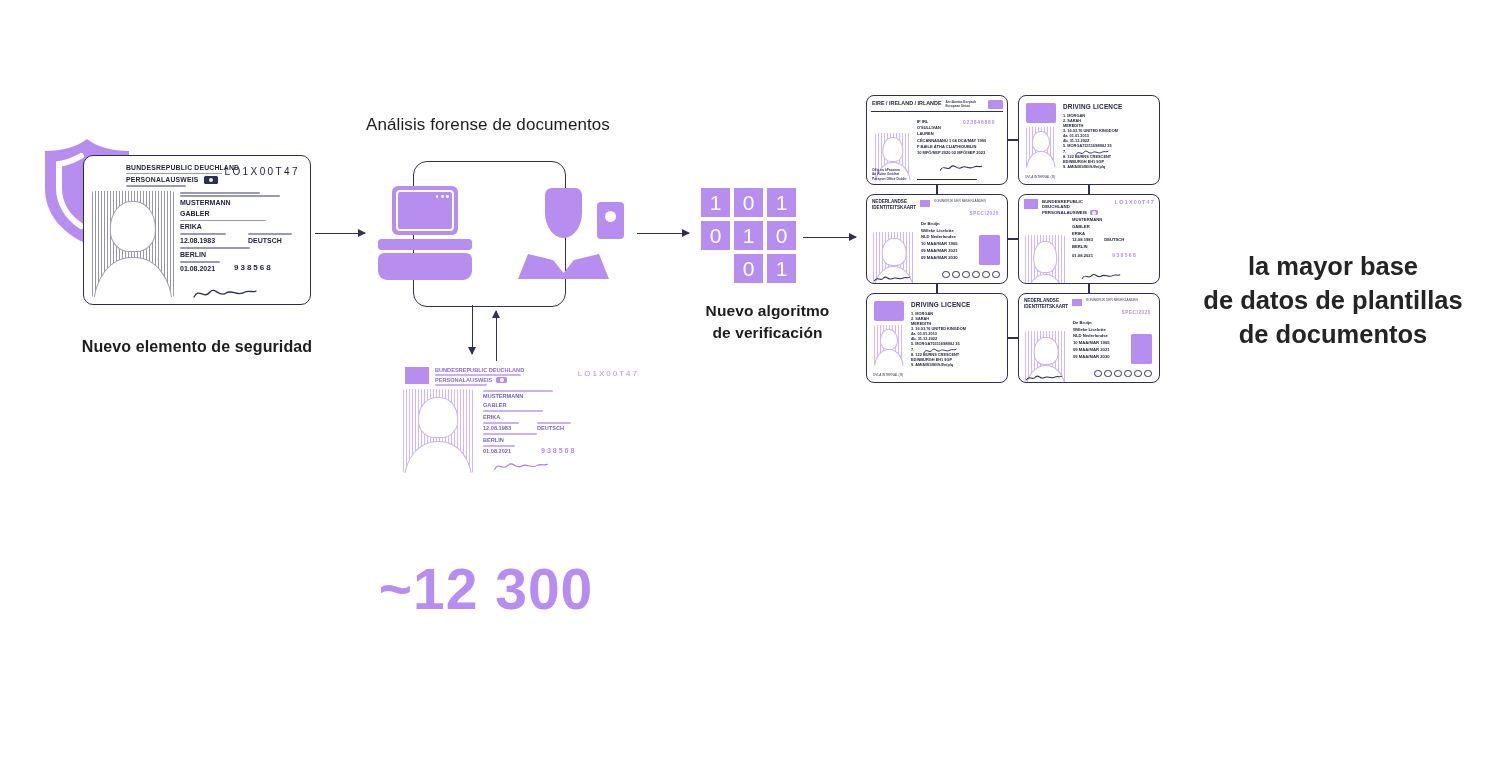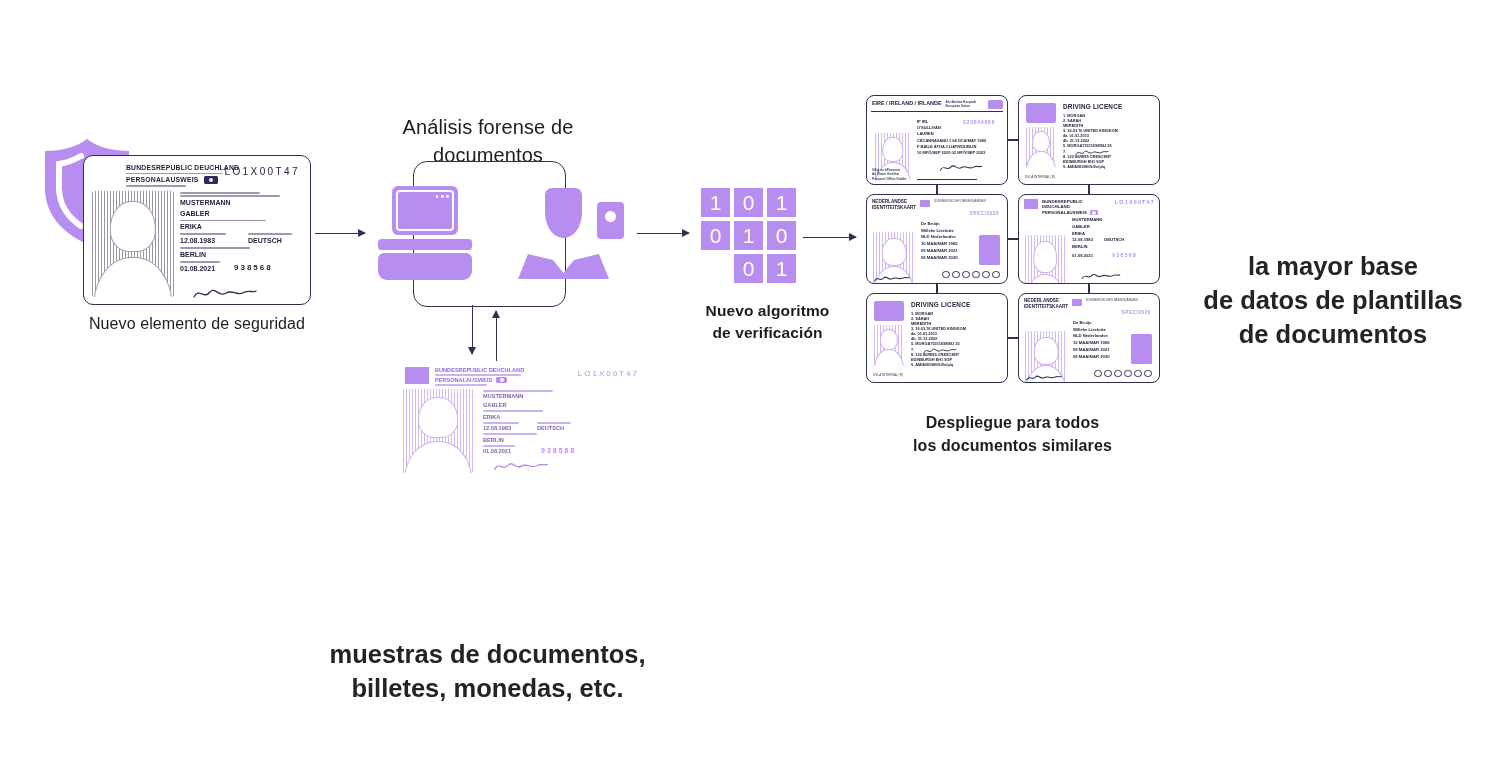--- a/index.html
+++ b/index.html
@@ -131,25 +131,25 @@
           <div class="fld" style="font-size:7px;margin-top:2px;">01.08.2021</div>
         </div>
         <div class="fld" style="font-size:8px;letter-spacing:2px;">938568</div>
       </div>
     </div>
     <svg class="abs" style="left:108px;top:129px;" width="66" height="16" viewBox="0 0 66 16">
       <path class="sig" d="M2 12 C7 2 12 15 18 7 C23 1 27 13 34 8 C40 4 45 12 53 7 C57 5 61 8 64 6"></path>
     </svg>
   </div>
 
-  <div class="abs label center" style="left:67px;top:313px;width:260px;">Nuevo elemento de seguridad</div>
+  <div class="abs label center" style="left:67px;top:336px;width:260px;font-weight:bold;">Nuevo elemento de seguridad</div>
 
   <div class="abs arrow-h" style="left:315px;top:233px;width:50px;"></div>
 
-  <div class="abs label center" style="left:353px;top:113px;width:270px;font-size:20px;">Análisis forense de documentos</div>
+  <div class="abs label center" style="left:353px;top:113px;width:270px;font-size:17px;">Análisis forense de documentos</div>
 
   <div class="abs analysis-box" style="left:413px;top:161px;width:151px;height:144px;"></div>
 
   <div class="abs" style="left:378px;top:186px;width:94px;height:96px;">
     <div class="lap-screen">
         <div class="inner"></div>
       <div class="lap-dots">
           <i></i>
           <i></i>
           <i></i>
@@ -213,22 +213,21 @@
           </div>
         <div class="ptxt fld" style="font-size:7px;letter-spacing:2px;">938568</div>
       </div>
     </div>
     <svg class="abs" style="left:90px;top:96px;" width="56" height="14" viewBox="0 0 66 16">
       <path class="sig purple" d="M2 12 C7 2 12 15 18 7 C23 1 27 13 34 8 C40 4 45 12 53 7 C57 5 61 8 64 6"></path>
     </svg>
   </div>
 
 
-  <div class="abs stat-cap center ml" style="left:300px;top:637px;width:375px;">muestras de documentos,
-billetes, monedas, etc.</div>
+  <div class="abs stat-num center" style="left:321px;top:556px;width:330px;font-size:57px;">~12 300</div>
 
   <div class="abs arrow-h" style="left:637px;top:233px;width:52px;"></div>
 
   <div class="abs bingrid" style="left:701px;top:188px;">
     <div class="bincell">1</div>
     <div class="bincell">0</div>
     <div class="bincell">1</div>
     <div class="bincell">0</div>
     <div class="bincell">1</div>
     <div class="bincell">0</div>
@@ -417,20 +416,18 @@
     <div class="abs circles" style="left:75px;bottom:5px;">
       <i></i>
         <i></i>
         <i></i>
         <i></i>
         <i></i>
         <i></i>
     </div>
   </div>
 
-  <div class="abs label center ml" style="left:880px;top:412px;width:265px;">Despliegue para todos
-los documentos similares</div>
 
   <div class="abs stat-cap center ml" style="left:1168px;top:249px;width:330px;">la mayor base
 de datos de plantillas
 de documentos</div>
 
 </div>
 
 </body></html>

